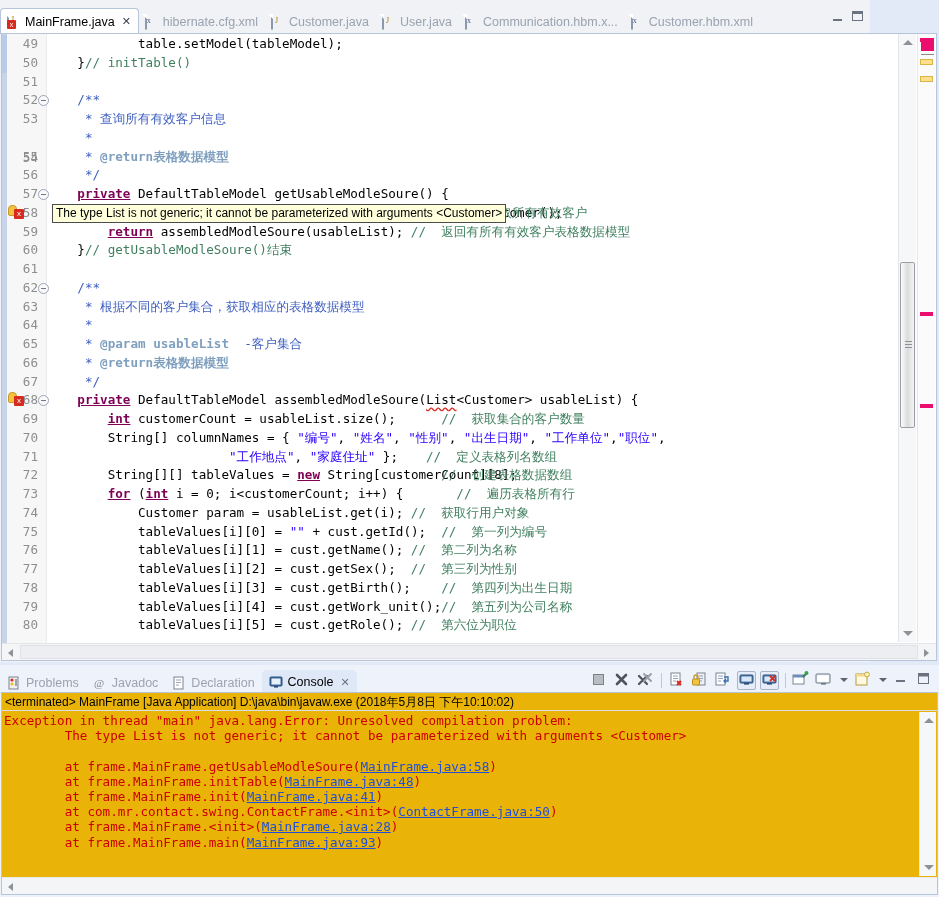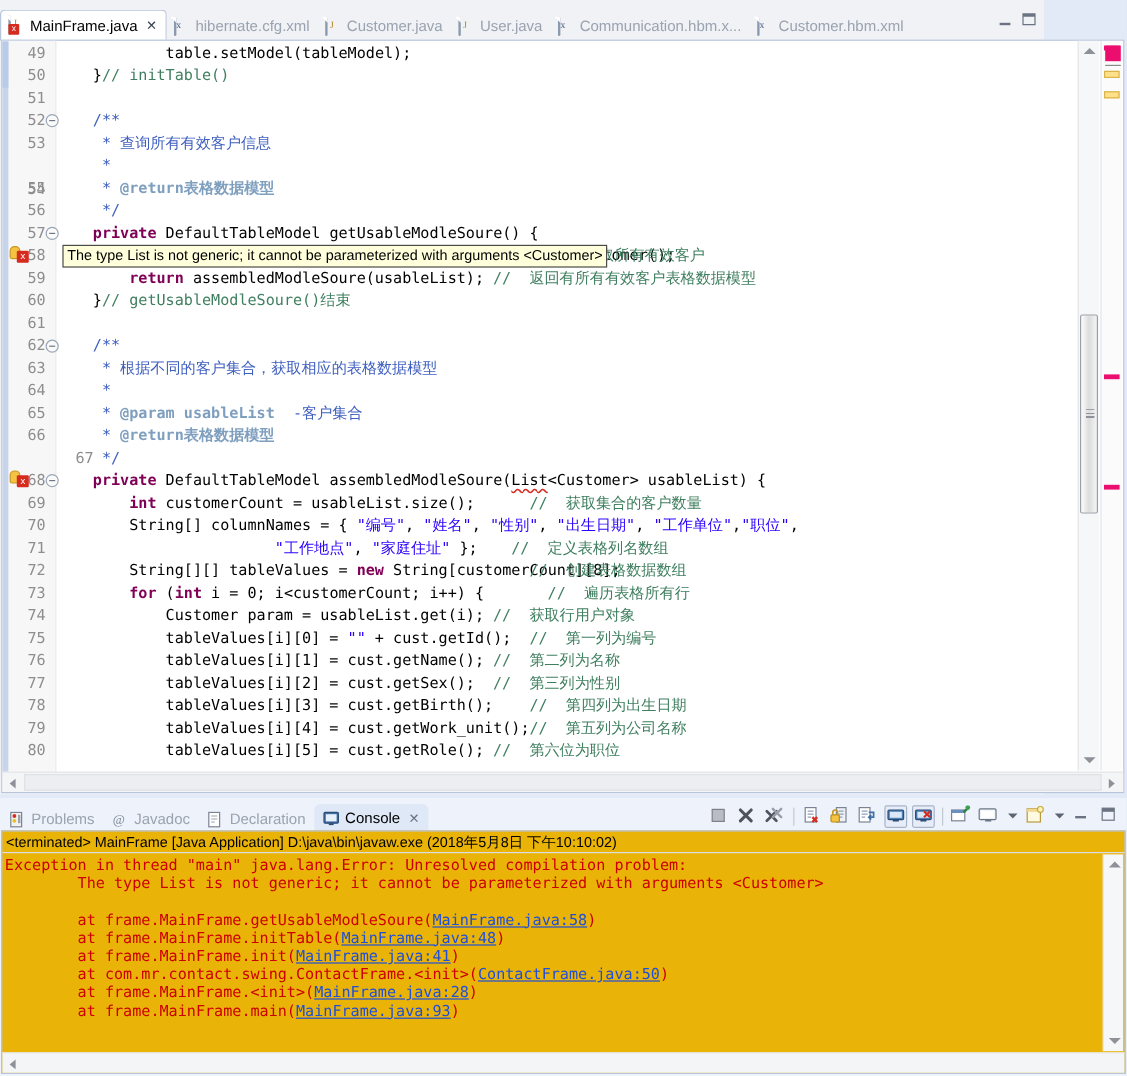--- a/index.html
+++ b/index.html
@@ -209,21 +209,21 @@
     background: #d62b1f;
     border-radius: 1px;
     color: #fff;
     font-size: 8px;
     line-height: 10px;
     text-align: center;
     font-family: "Liberation Sans", sans-serif;
   }
 
   
-  .kw   { color: #7f0055; font-weight: bold; }
+  .kw   { color: #7f0055; font-weight: bold; text-decoration: underline; }
   .cmt  { color: #3f7f5f; }
   .jdoc { color: #3f5fbf; }
   .jtag { color: #7f9fbf; font-weight: bold; }
   .str  { color: #2a00ff; }
   .plain{ color: #000; }
   .err-underline {
     text-decoration: underline;
     text-decoration-style: wavy;
     text-decoration-color: #d62b1f;
     text-underline-offset: 2px;
@@ -492,21 +492,21 @@
             <div class="line" style="top: 151px;"><span class="ln">57<span class="fold"></span></span></div>
             <div class="line" style="top: 169.75px;"><span class="ln">58</span><span class="errmark"><span class="bulb"></span><span class="xsq">x</span></span></div>
             <div class="line" style="top: 188.5px;"><span class="ln">59</span></div>
             <div class="line" style="top: 207.25px;"><span class="ln">60</span></div>
             <div class="line" style="top: 226px;"><span class="ln">61</span></div>
             <div class="line" style="top: 244.75px;"><span class="ln">62<span class="fold"></span></span></div>
             <div class="line" style="top: 263.5px;"><span class="ln">63</span></div>
             <div class="line" style="top: 282.25px;"><span class="ln">64</span></div>
             <div class="line" style="top: 301px;"><span class="ln">65</span></div>
             <div class="line" style="top: 319.75px;"><span class="ln">66</span></div>
-            <div class="line" style="top: 338.5px; padding-left: 40px;"><span class="ln">67</span></div>
+            <div class="line" style="top: 338.5px;"><span class="ln">67</span></div>
             <div class="line" style="top: 357.25px;"><span class="ln">68<span class="fold"></span></span><span class="errmark"><span class="bulb"></span><span class="xsq">x</span></span></div>
             <div class="line" style="top: 376px;"><span class="ln">69</span></div>
             <div class="line" style="top: 394.75px;"><span class="ln">70</span></div>
             <div class="line" style="top: 413.5px;"><span class="ln">71</span></div>
             <div class="line" style="top: 432.25px;"><span class="ln">72</span></div>
             <div class="line" style="top: 451px;"><span class="ln">73</span></div>
             <div class="line" style="top: 469.75px;"><span class="ln">74</span></div>
             <div class="line" style="top: 488.5px;"><span class="ln">75</span></div>
             <div class="line" style="top: 507.25px;"><span class="ln">76</span></div>
             <div class="line" style="top: 526px;"><span class="ln">77</span></div>

